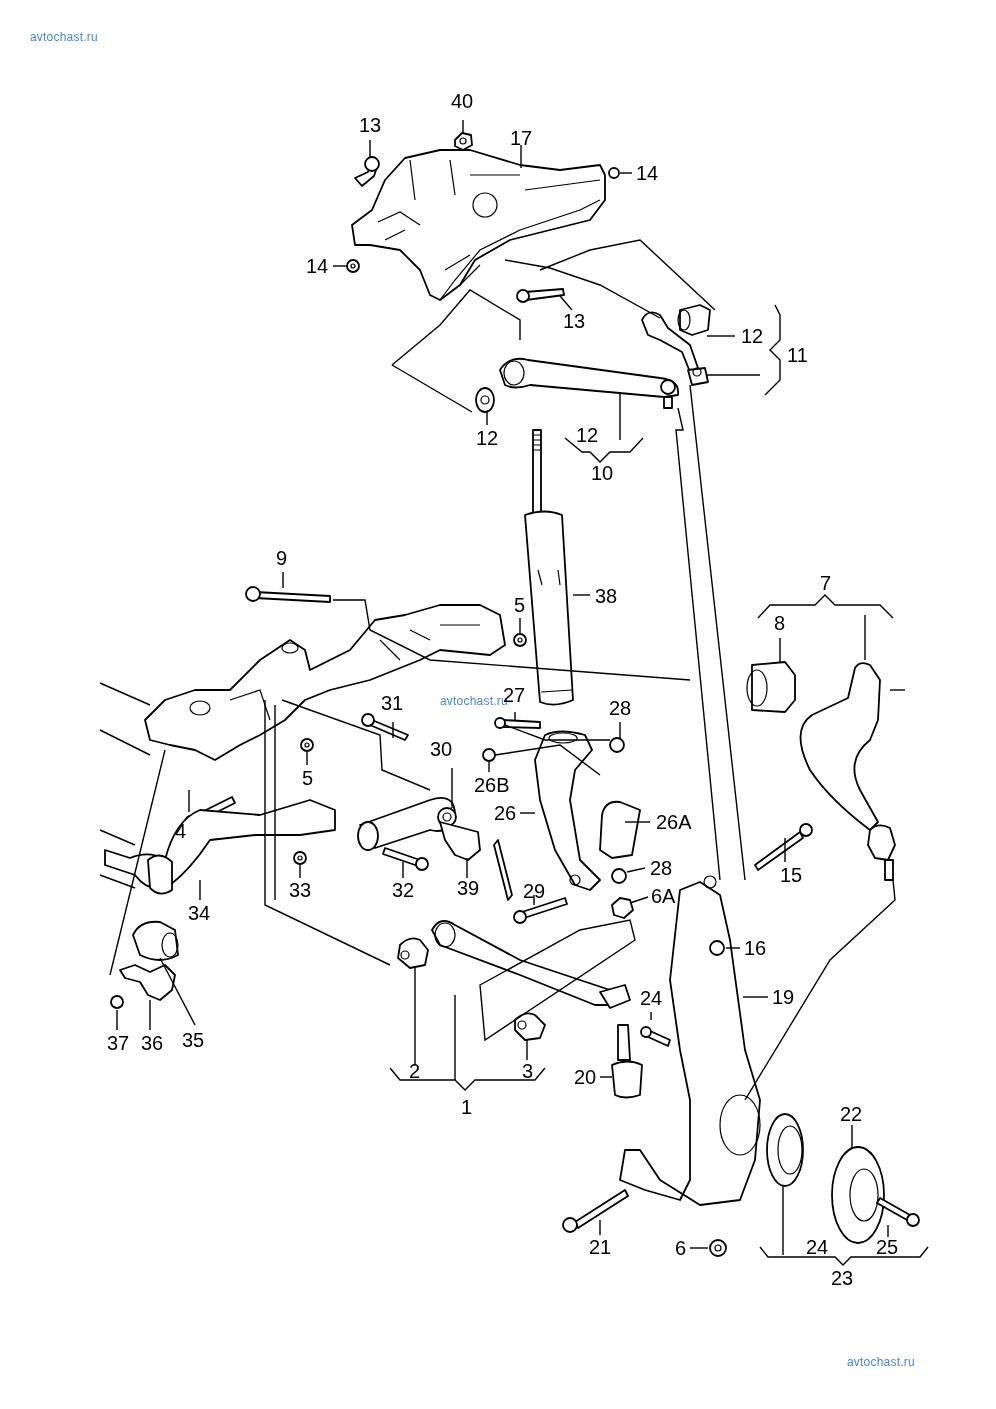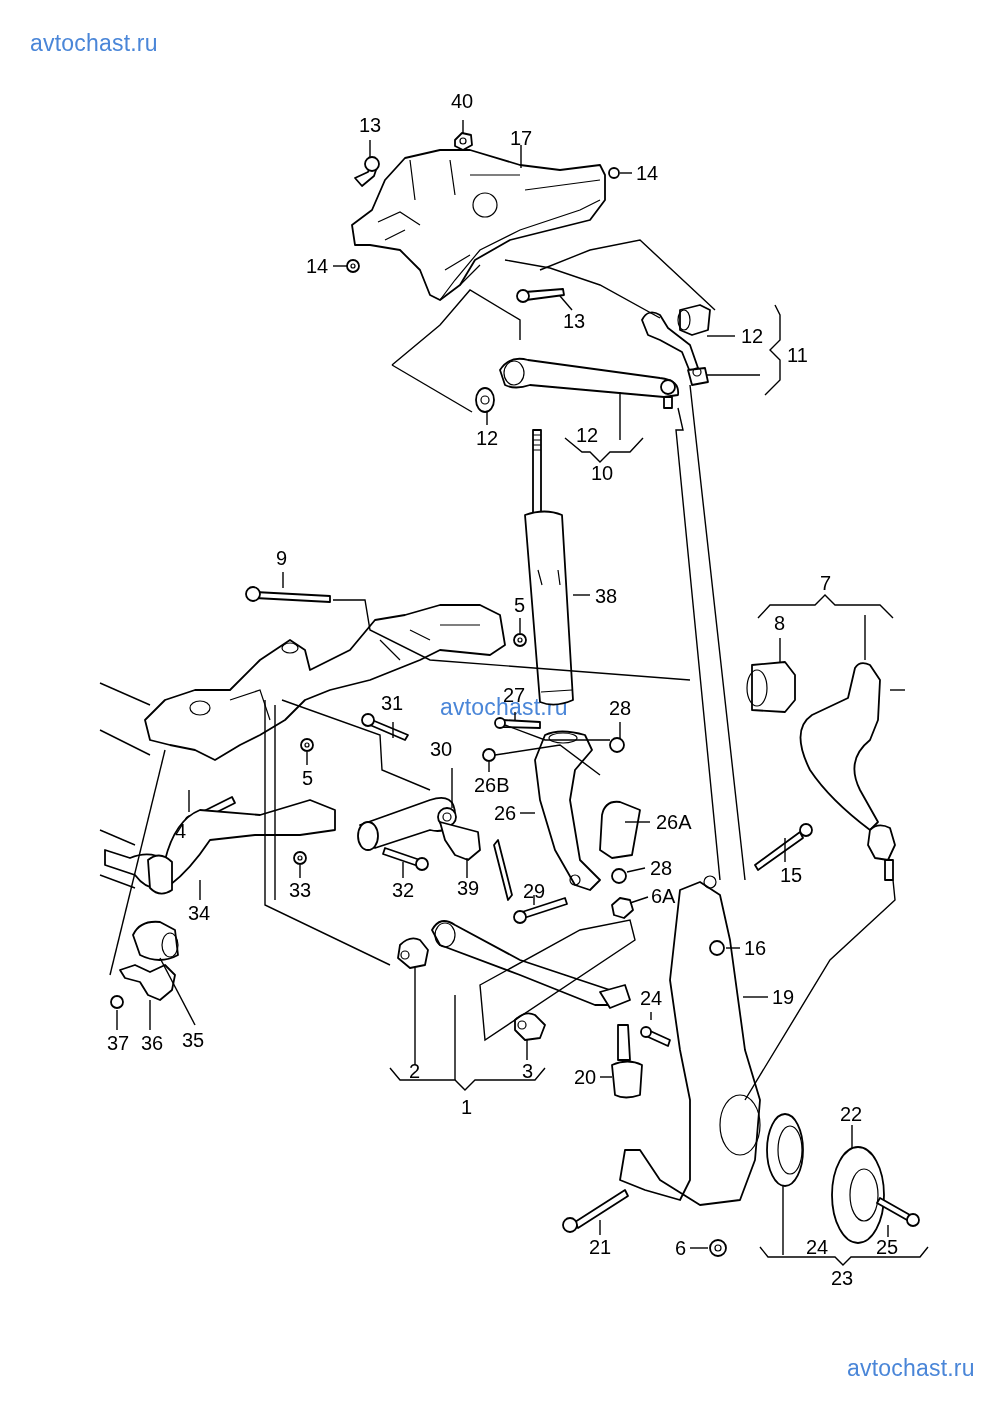--- a/index.html
+++ b/index.html
@@ -1,17 +1,17 @@
 <!DOCTYPE html>
 <html><head>
 <meta charset="utf-8">
 <style>
   html,body{margin:0;padding:0;background:#ffffff;}
   body{width:996px;height:1409px;position:relative;overflow:hidden;font-family:"Liberation Sans",sans-serif;}
-  .wm{position:absolute;color:#4a86d8;font-size:23px;font-family:"Liberation Sans",sans-serif;letter-spacing:0.2px;}
+  .wm{position:absolute;color:#4a86d8;font-size:12px;font-family:"Liberation Sans",sans-serif;letter-spacing:0.2px;}
   svg#diagram{position:absolute;left:0;top:0;}
   .lbl{font-family:"Liberation Sans",sans-serif;font-size:20px;fill:#000;}
   .ln{stroke:#000;stroke-width:1.4;fill:none;}
   .pt{stroke:#000;stroke-width:1.8;fill:#fff;stroke-linejoin:round;}
   .pt2{stroke:#000;stroke-width:1.2;fill:none;}
 </style>
 </head>
 <body>
 
 <div class="wm" style="left:30px;top:30px;">avtochast.ru</div>

